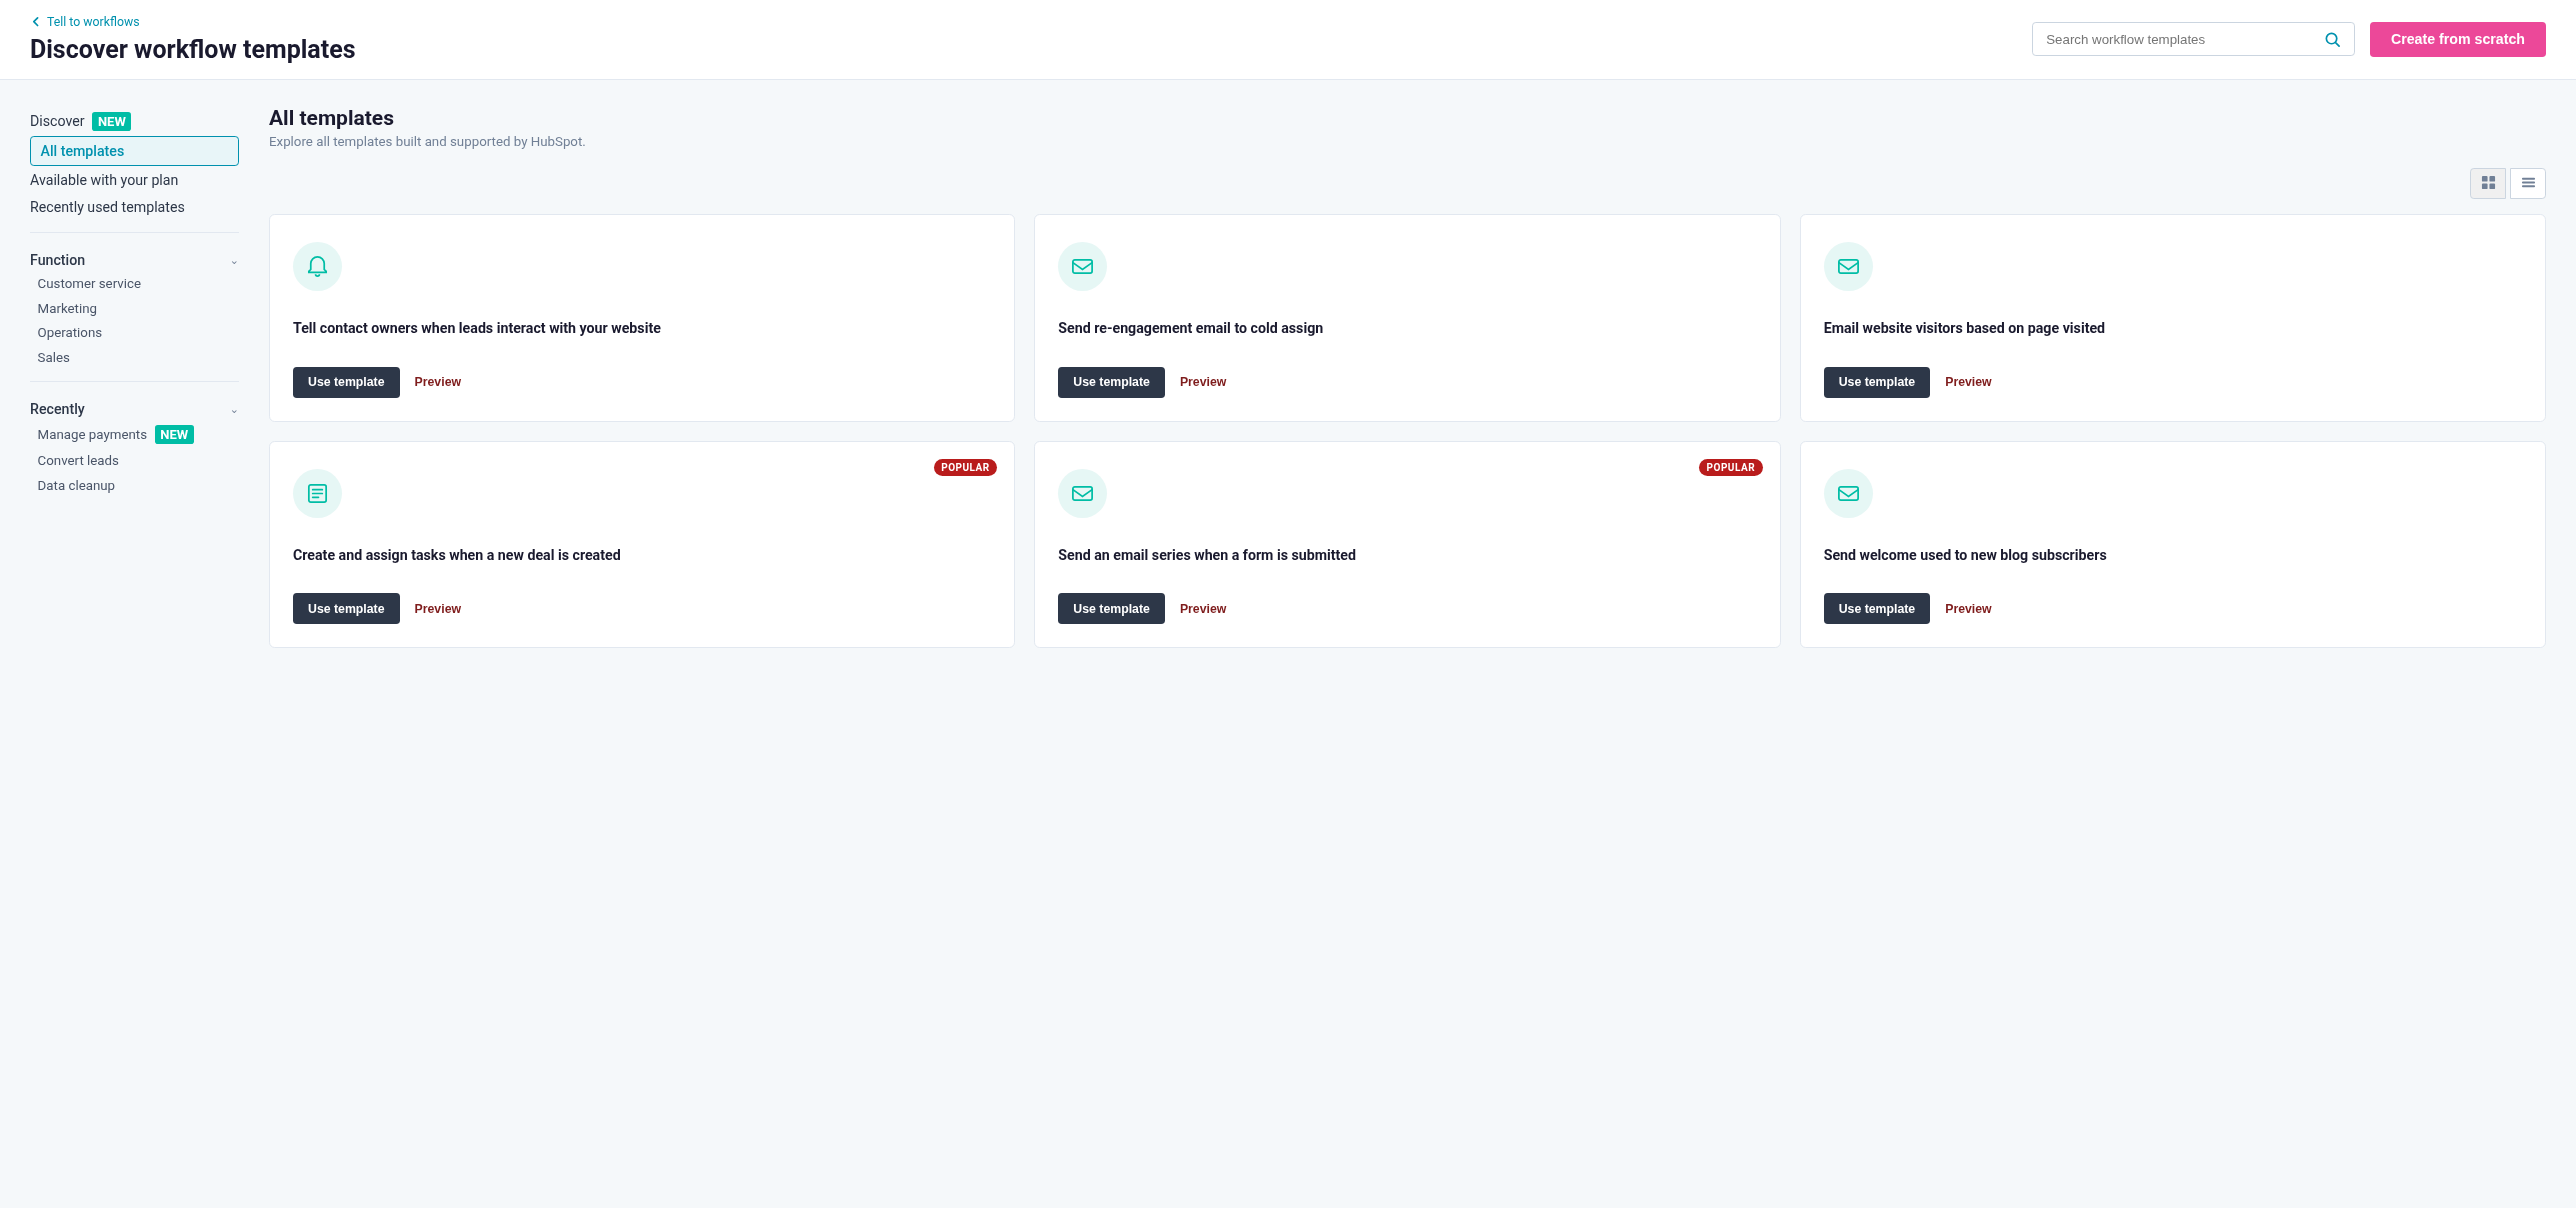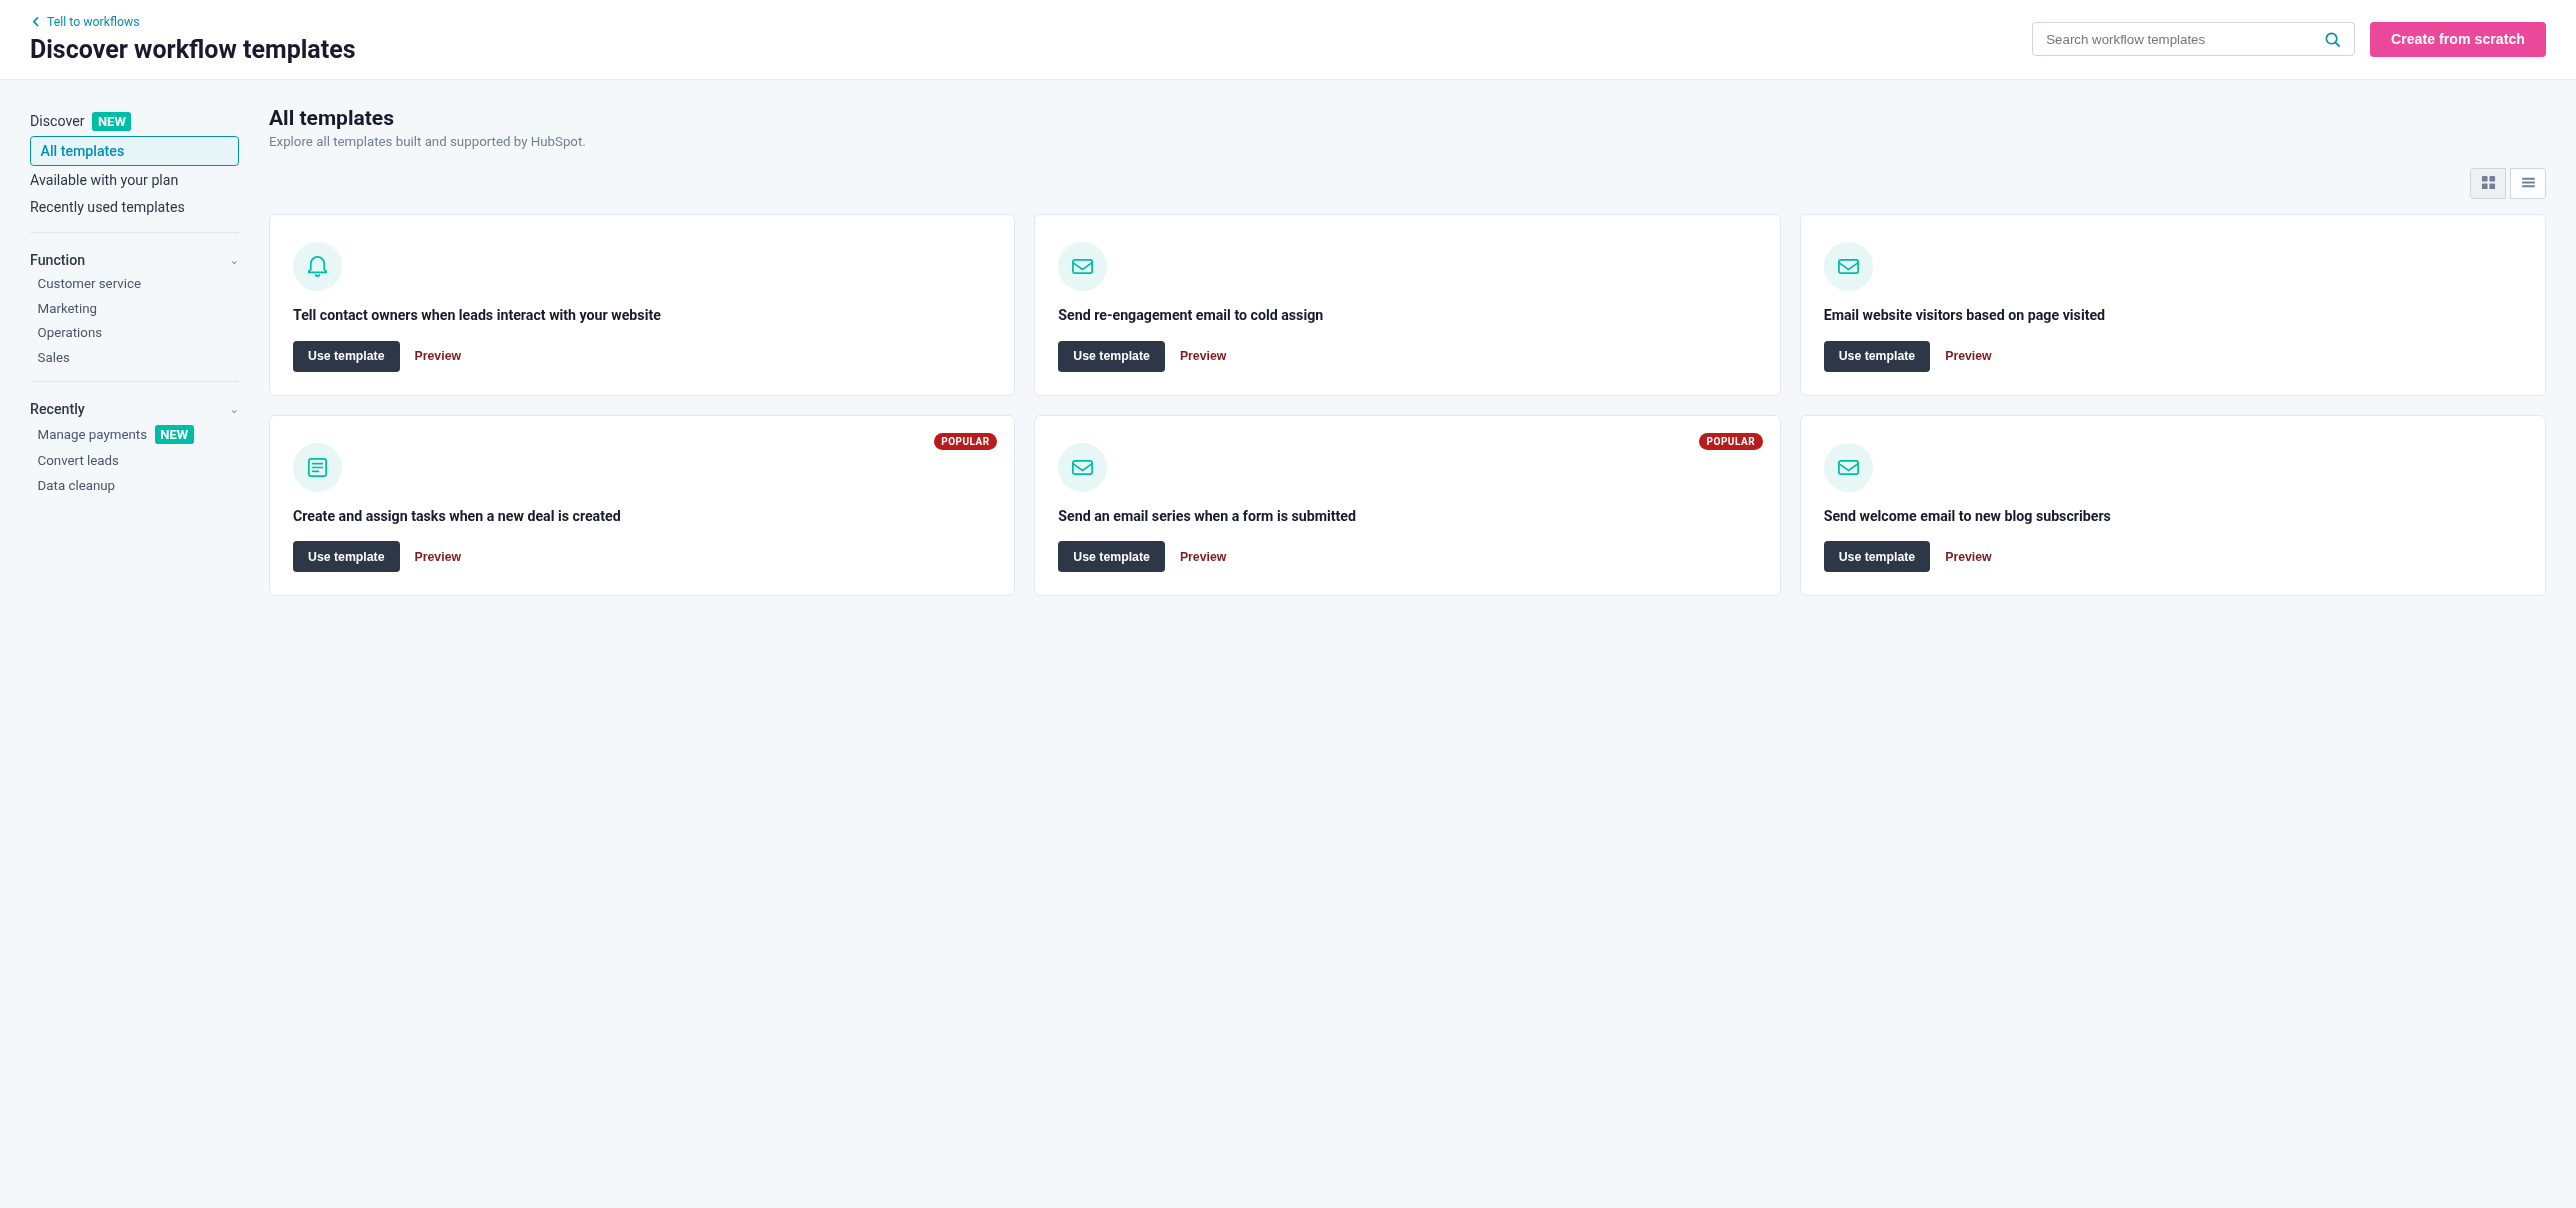--- a/index.html
+++ b/index.html
@@ -185,21 +185,21 @@
       gap: 19px;
     }
     .template-card {
       background: #fff;
       border: 0.9px solid #e2e8f0;
       border-radius: 5.7px;
       padding: 26.6px 23px 23px 23px;
       position: relative;
       display: flex;
       flex-direction: column;
-      gap: 15px;
+      gap: 28px;
     }
     .template-icon-circle {
       width: 49px;
       height: 49px;
       border-radius: 50%;
       background: #e6f7f5;
       display: flex;
       align-items: center;
       justify-content: center;
       flex-shrink: 0;
@@ -429,21 +429,21 @@
       </div>
     </div>
         <div class="template-card">
 
       <div class="template-icon-circle">
         <svg width="25" height="25" viewBox="0 0 26 26" fill="none" xmlns="http://www.w3.org/2000/svg">
       <rect x="3" y="6" width="20" height="14" rx="2" stroke="#00bda5" stroke-width="1.8" fill="none"></rect>
       <path d="M3 9l10 7 10-7" stroke="#00bda5" stroke-width="1.8" stroke-linecap="round"></path>
     </svg>
       </div>
-      <div class="template-title">Send welcome email to new blog subscribers</div>
+      <div class="template-title">Send welcome used to new blog subscribers</div>
       <div class="template-actions">
         <button class="btn-use-template">Use template</button>
         <button class="btn-preview">Preview</button>
       </div>
     </div>
       </div>
 
   </section>
 </div>
 

